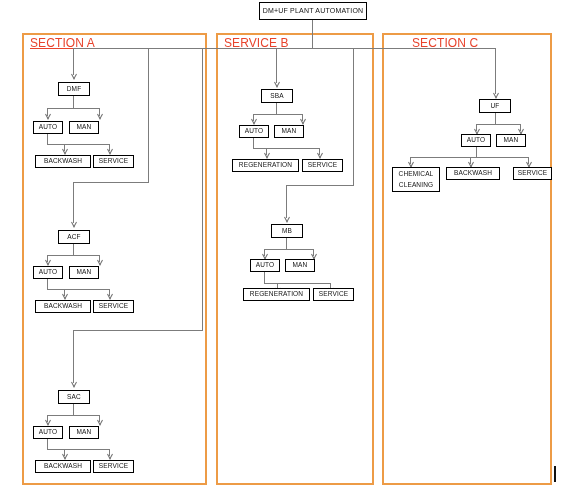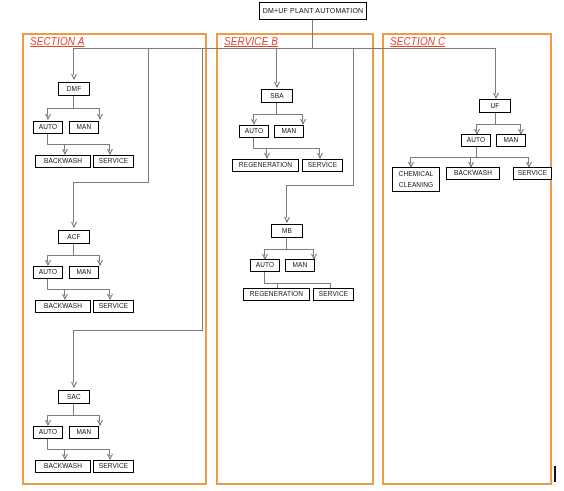--- a/index.html
+++ b/index.html
@@ -21,26 +21,25 @@
   
   .section-frame {
     position: absolute;
     border: 2px solid #ED9B46;
     box-sizing: border-box;
     background: transparent;
   }
   .section-label {
     position: absolute;
     color: #E8432C;
-    font-size: 10px;
+    font-size: 12px;
     font-family: "Liberation Sans", sans-serif;
     letter-spacing: 0.1px;
     text-decoration: underline;
     white-space: nowrap;
-    font-style: italic;
   }
   
   .node {
     position: absolute;
     box-sizing: border-box;
     background: #ffffff;
     border: 1.6px solid #000000;
     display: flex;
     align-items: center;
     justify-content: center;
@@ -281,21 +280,21 @@
   <div class="arrow" style="left:327.5px; top:288px;"></div>
 
   <div class="node" style="left:243px; top:288px; width:67px; height:13px;">
     <span>REGENERATION</span>
   </div>
   <div class="node" style="left:313px; top:288px; width:41px; height:13px;">
     <span>SERVICE</span>
   </div>
 
   <div class="section-frame" style="left:382px; top:33px; width:170px; height:452px;"></div>
-  <div class="section-label" style="left:390px; top:36px;">SECTION C</div>
+  <div class="section-label" style="left:412px; top:36px;">SECTION C</div>
 
   <div class="lv" style="left:495px; top:48px; width:1.4px; height:46px;"></div>
   <div class="arrow" style="left:492.5px; top:93px;"></div>
 
   <div class="node" style="left:479px; top:99px; width:32px; height:14px;">
     <span>UF</span>
   </div>
   <div class="lv" style="left:495px; top:113px; width:1.4px; height:11px;"></div>
   <div class="lh" style="left:476px; top:124px; width:45px; height:1.4px;"></div>
   <div class="lv" style="left:476px; top:124px; width:1.4px; height:7px;"></div>

